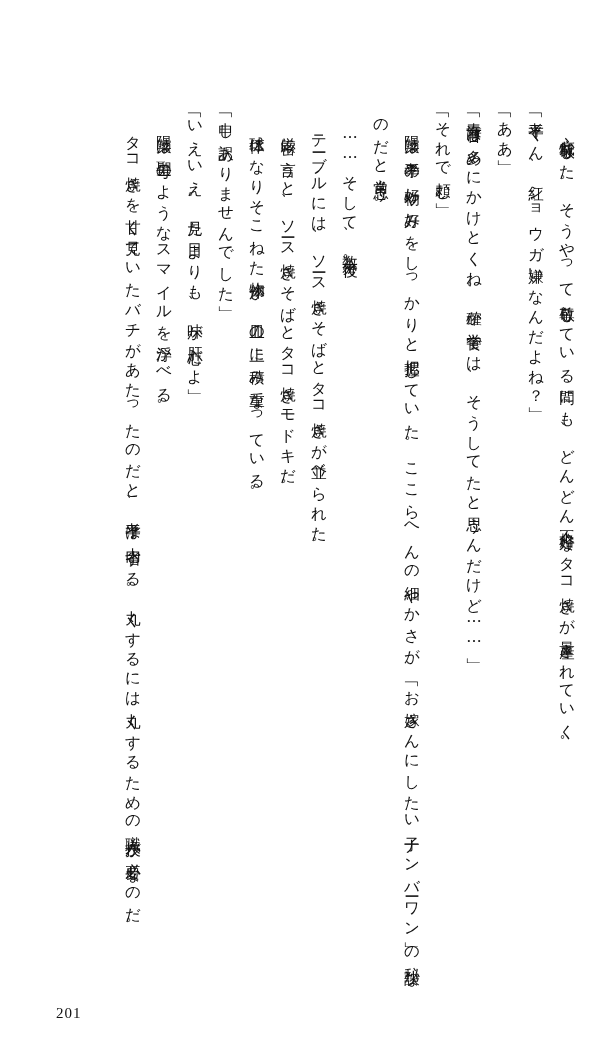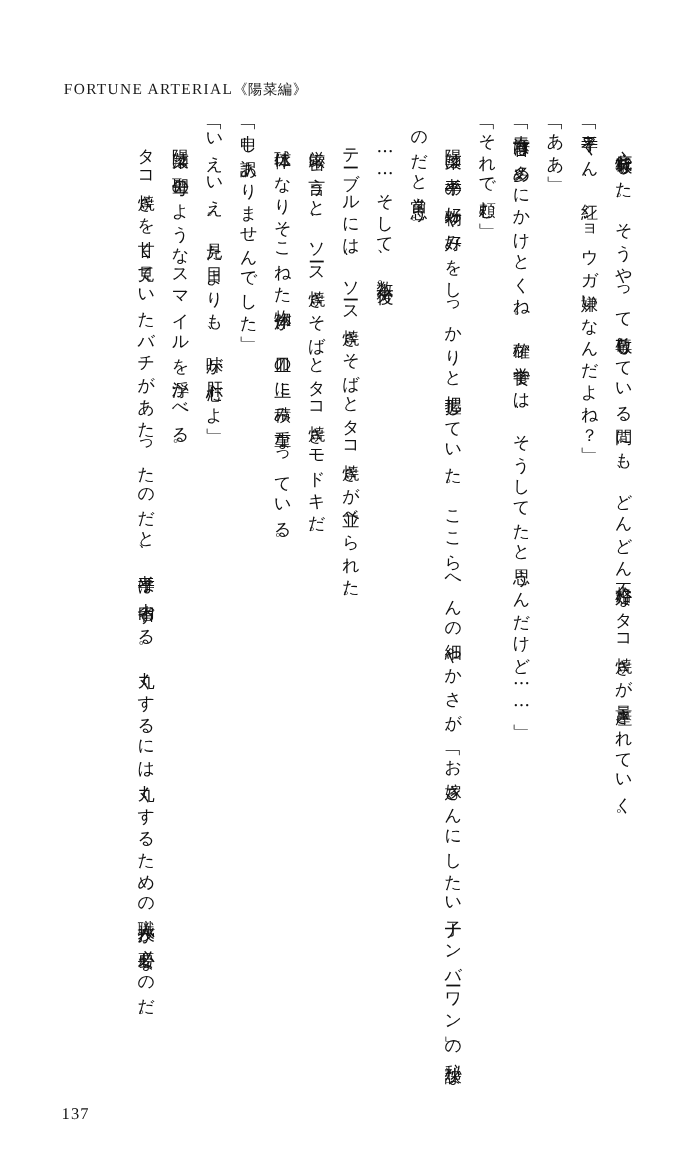--- a/index.html
+++ b/index.html
@@ -74,36 +74,33 @@
     font-size: 15px;
     letter-spacing: 1px;
     color: #111111;
   }
 </style>
 </head>
 <body>
 
 <div class="page">
 
-  <div class="running-head">
-    <span class="rh-title">FORTUNE ARTERIAL</span><span class="rh-sub">《陽菜編》</span>
-  </div>
 
   <div class="body-text">
     <p class="indent">心底尊敬した。そうやって尊敬している間にも、どんどん不格好なタコ焼きが量産されていく。</p>
     <p>「孝平くん、紅ショウガ嫌いなんだよね？」</p>
     <p>「ああ」</p>
     <p>「青海苔は多めにかけとくね。確か学食では、そうしてたと思うんだけど……」</p>
     <p>「それで頼む」</p>
     <p class="indent">陽菜は孝平の好物や好みをしっかりと把握していた。ここらへんの細やかさが、「お嫁さんにしたい子ナンバーワン」の秘訣なのだと常々思う。</p>
     <p class="indent">……そして、数十分後。</p>
     <p class="indent">テーブルには、ソース焼きそばとタコ焼きが並べられた。</p>
     <p class="indent">厳密に言うと、ソース焼きそばとタコ焼きモドキだ。</p>
     <p class="indent">球体になりそこねた物体が、皿の上に積み重なっている。</p>
     <p>「申し訳ありませんでした」</p>
     <p>「いえいえ。見た目よりも、味が肝心だよ」</p>
     <p class="indent">陽菜は聖母のようなスマイルを浮かべる。</p>
     <p class="indent">タコ焼きを甘く見ていたバチがあたったのだと、孝平は内省する。丸くするには丸くするための職人技が必要なのだ。</p>
   </div>
 
-  <div class="page-number">137</div>
+  <div class="page-number">201</div>
 
 </div>
 
 </body></html>

